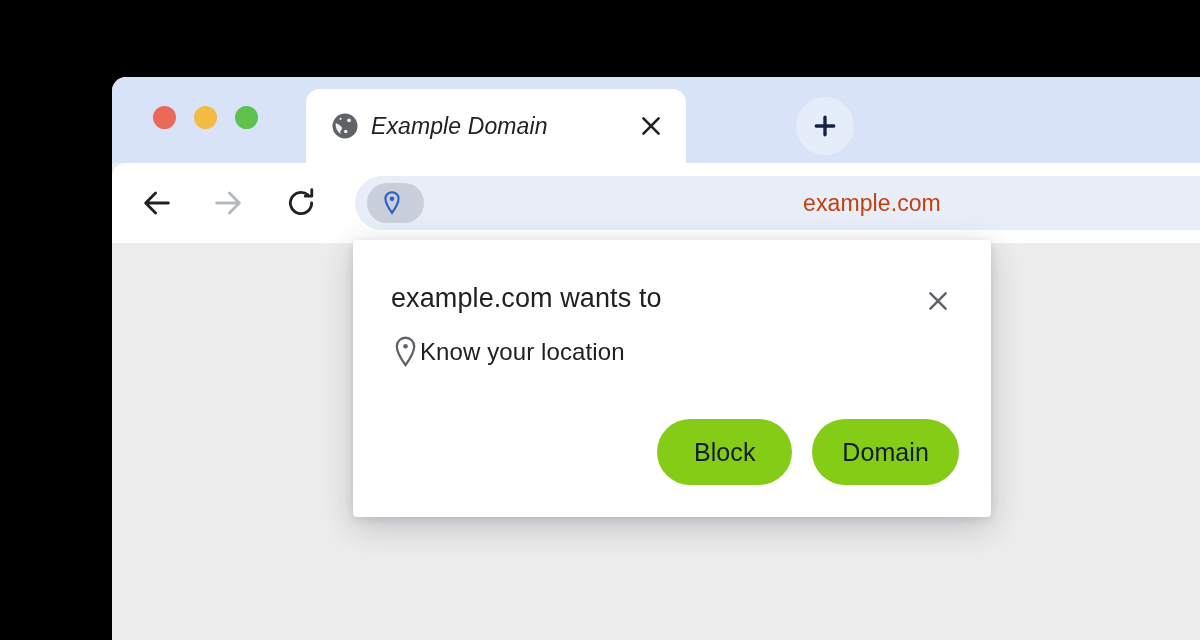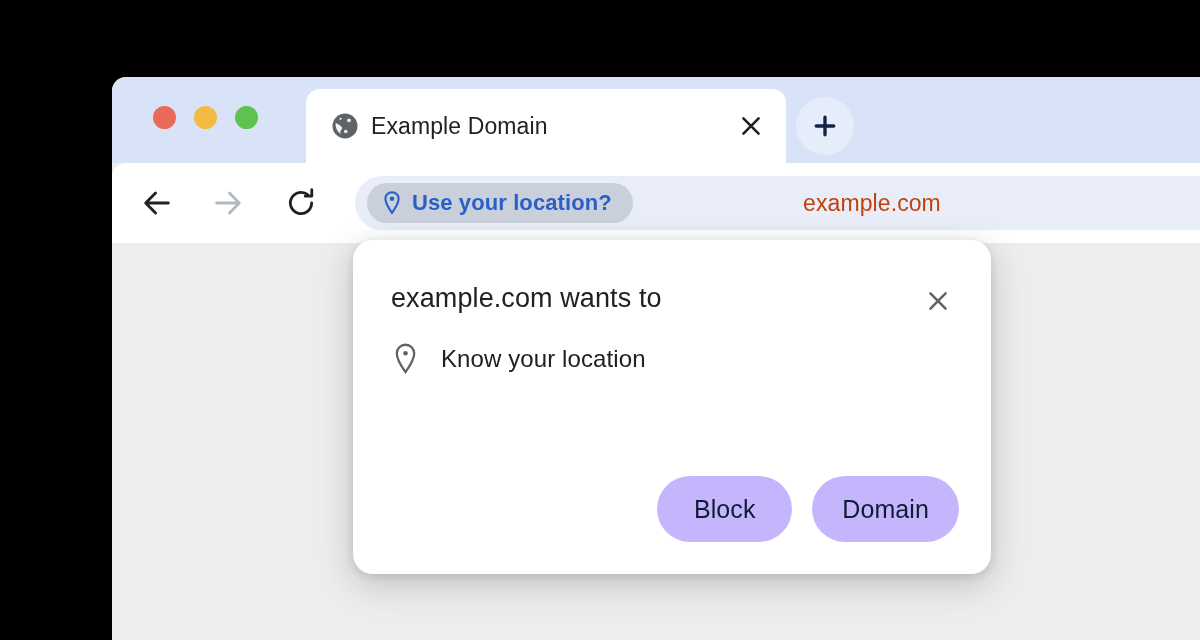--- a/index.html
+++ b/index.html
@@ -53,27 +53,28 @@
     border-radius: 50%;
   }
   .tl-red    { background: #ea6a5a; }
   .tl-yellow { background: #f2bb42; }
   .tl-green  { background: #5fc24f; }
 
   #tab-active {
     position: absolute;
     left: 194px;
     top: 12px;
-    width: 480px;
+    width: 380px;
     height: 74px;
     background: #ffffff;
     border-top-left-radius: 14px;
     border-top-right-radius: 14px;
     display: flex;
     align-items: center;
+    font-style: italic;
   }
 
   #tab-favicon {
     position: absolute;
     left: 24px;
     top: 50%;
     transform: translateY(-50%);
     width: 30px; height: 30px;
     display: block;
   }
@@ -183,23 +184,23 @@
     bottom: 0;
     background: #ededed;
   }
 
   
   #permission-dialog {
     position: absolute;
     left: 353px;
     top: 240px;
     width: 638px;
-    height: 334px;
+    height: 277px;
     background: #ffffff;
-    border-radius: 20px;
+    border-radius: 4px;
     box-shadow: 0 10px 34px rgba(30, 35, 48, 0.22),
                 0 2px 8px rgba(30, 35, 48, 0.12);
     text-decoration: underline;
   }
 
   #dialog-title {
     position: absolute;
     left: 38px;
     top: 43px;
     font-size: 27px;
@@ -212,24 +213,23 @@
     position: absolute;
     right: 40px;
     top: 48px;
     width: 26px; height: 26px;
     display: block;
   }
 
   #permission-row {
     position: absolute;
     left: 38px;
-    top: 102px;
-    display: flex;
-    align-items: center;
-    gap: 21px;
+    top: 95px;
+    display: flex;
+    align-items: center;
   }
 
   #permission-label {
     font-size: 24px;
     color: #202124;
     white-space: nowrap;
     letter-spacing: 0.1px;
   }
 
   #dialog-actions {
@@ -239,21 +239,21 @@
     display: flex;
     gap: 20px;
   }
 
   .dialog-btn {
     min-width: 135px;
     height: 66px;
     padding: 0 30px;
     border: none;
     border-radius: 33px;
-    background: #c4b5fd;
+    background: #84cc16;
     color: #111c33;
     font-family: "Liberation Sans", sans-serif;
     font-size: 25px;
     cursor: pointer;
     letter-spacing: 0.1px;
   }
 </style>
 </head>
 <body>
 
@@ -305,21 +305,20 @@
         <path d="M19.5 12a7.5 7.5 0 1 1-2.6-5.7" fill="none" stroke="#202124" stroke-width="2" stroke-linecap="round"></path>
         <path d="M19.6 2.6 L19.6 7.2 L15 7.2" fill="none" stroke="#202124" stroke-width="2" stroke-linecap="round" stroke-linejoin="round"></path>
       </svg>
 
       <div id="omnibox">
         <div id="location-chip">
           <svg width="22" height="26" viewBox="0 0 24 28">
             <path d="M12 2.2c-4 0-7.2 3.2-7.2 7.2 0 5.3 7.2 15.4 7.2 15.4s7.2-10.1 7.2-15.4c0-4-3.2-7.2-7.2-7.2z" fill="none" stroke="#2a5fc8" stroke-width="2.3"></path>
             <circle cx="12" cy="9.3" r="2.5" fill="#2a5fc8"></circle>
           </svg>
-          <span id="location-chip-label">Use your location?</span>
         </div>
         <span id="omnibox-url">example.com</span>
       </div>
     </div>
 
     <div id="page-viewport"></div>
   </div>
 
   <div id="permission-dialog">
 

